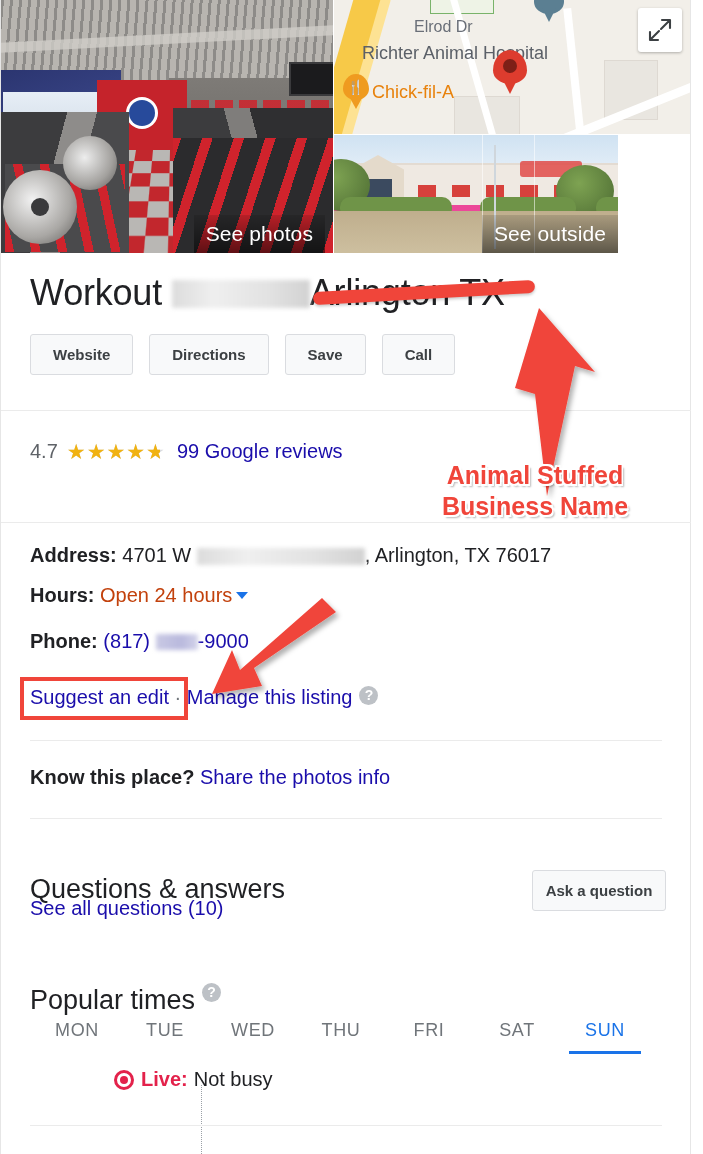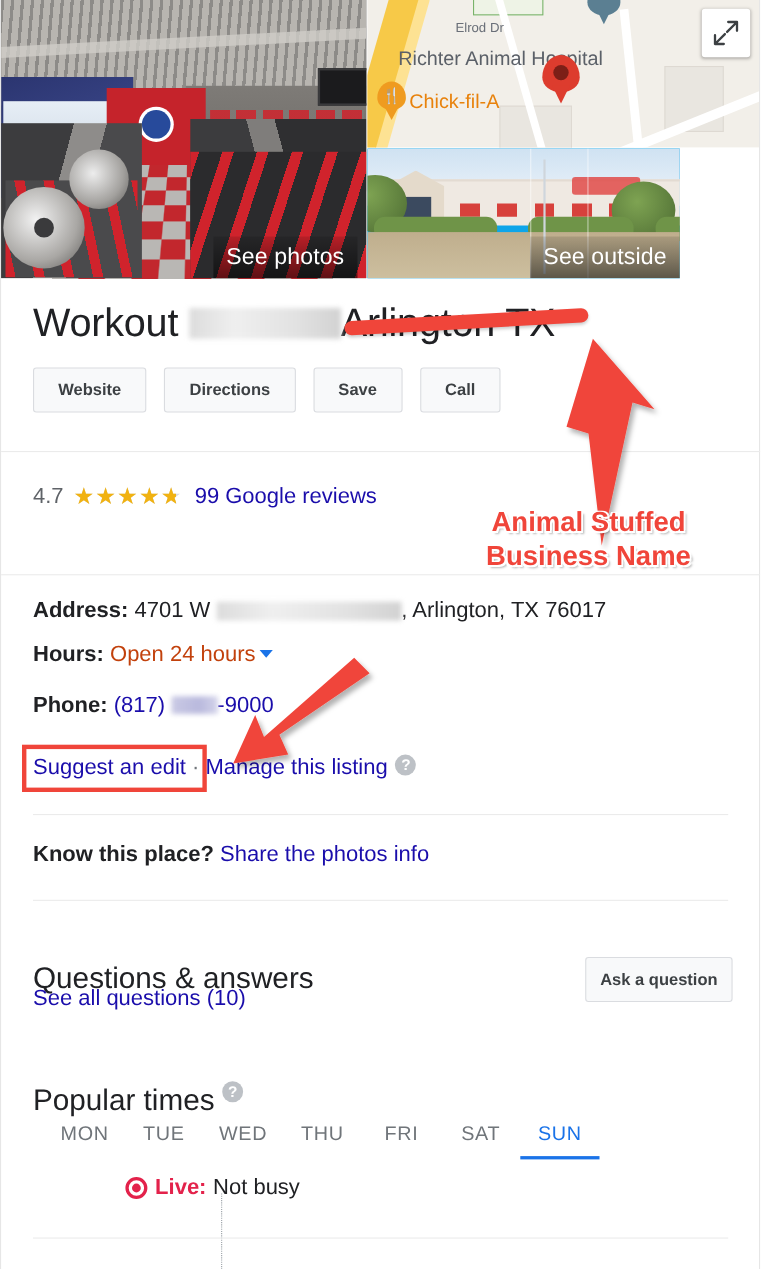--- a/index.html
+++ b/index.html
@@ -4,21 +4,21 @@
 <style>
   html,body{margin:0;padding:0;background:#fff;}
   body{width:703px;height:1154px;font-family:"Liberation Sans","DejaVu Sans",sans-serif;-webkit-font-smoothing:antialiased;}
   .page{position:relative;width:703px;height:1154px;overflow:hidden;background:#fff;}
   .card{position:absolute;left:0;top:0;width:691px;height:1154px;border-right:1px solid #e6e6e6;border-left:1px solid #e6e6e6;box-sizing:border-box;background:#fff;}
 
   
   .media{position:relative;width:689px;height:253px;overflow:hidden;}
   .photo-main{position:absolute;left:0;top:0;width:332px;height:253px;overflow:hidden;background:#6d6a67;}
   .map{position:absolute;left:333px;top:0;width:356px;height:134px;overflow:hidden;background:#f2efe9;}
-  .street{position:absolute;left:333px;top:135px;width:284px;height:118px;overflow:hidden;background:#0ea5e9;}
+  .street{position:absolute;left:333px;top:135px;width:284px;height:118px;overflow:hidden;background:#ec4899;}
   .cap{position:absolute;bottom:0;right:0;color:#fff;font-size:21px;line-height:38px;padding:0 12px;
        background:linear-gradient(to top,rgba(0,0,0,.55),rgba(0,0,0,.12));letter-spacing:.1px;}
   .photo-main .cap{right:8px;}
 
   
   .ceil{position:absolute;left:0;top:0;width:100%;height:96px;background:
       repeating-linear-gradient(95deg,#8d8b88 0 3px,#b8b5b0 3px 9px),
       linear-gradient(#9c9a96,#868480);}
   .ceil:after{content:"";position:absolute;left:0;top:34px;width:100%;height:10px;background:#cfcdc8;transform:skewY(-3deg);opacity:.8;}
   .wallL{position:absolute;left:0;top:70px;width:120px;height:110px;background:linear-gradient(160deg,#2b3570,#46539c);}
@@ -41,21 +41,21 @@
       background:linear-gradient(255deg,#2f2f31 0 42%,#7f7d7b 42% 55%,#3c3c3e 55%);}
   .cardioR:before{content:"";position:absolute;right:0;top:30px;width:160px;height:115px;
       background:repeating-linear-gradient(-72deg,#d0232c 0 10px,#2b2b2d 10px 30px);}
 
   
   .mroad-y{position:absolute;left:-6px;top:-10px;width:26px;height:200px;background:#f7c948;transform:rotate(16deg);box-shadow:10px 0 0 #fde293;}
   .mroad-w1{position:absolute;left:120px;top:-12px;width:230px;height:7px;background:#fff;transform:rotate(74deg);transform-origin:left top;}
   .mroad-w2{position:absolute;left:150px;top:118px;width:240px;height:9px;background:#fff;transform:rotate(-22deg);}
   .mroad-w3{position:absolute;left:236px;top:8px;width:8px;height:130px;background:#fff;transform:rotate(-6deg);}
   .mblk{position:absolute;background:#e9e6e0;border:1px solid #ded9d2;}
-  .mlabel{position:absolute;color:#6a6f78;font-size:12px;white-space:nowrap;}
+  .mlabel{position:absolute;color:#6a6f78;font-size:16px;white-space:nowrap;}
   .mlabel.big{color:#5b6068;font-size:18px;}
   .poi{position:absolute;color:#e8820c;font-size:18px;white-space:nowrap;}
   .poi-pin{position:absolute;width:26px;height:26px;border-radius:50% 50% 50% 50%/58% 58% 42% 42%;background:#ef9b20;}
   .poi-pin:after{content:"";position:absolute;left:7px;top:24px;border-left:6px solid transparent;border-right:6px solid transparent;border-top:11px solid #ef9b20;}
   .poi-pin span{position:absolute;left:0;top:0;width:26px;height:26px;line-height:26px;text-align:center;color:#fff;font-size:14px;}
   .pin{position:absolute;width:34px;height:34px;border-radius:50% 50% 50% 50%/60% 60% 40% 40%;background:#dd3c2e;}
   .pin:before{content:"";position:absolute;left:10px;top:9px;width:14px;height:14px;border-radius:50%;background:#7d1f17;}
   .pin:after{content:"";position:absolute;left:9px;top:28px;border-left:8px solid transparent;border-right:8px solid transparent;border-top:16px solid #dd3c2e;}
   .teal{position:absolute;width:30px;height:30px;border-radius:50% 50% 50% 50%/60% 60% 40% 40%;background:#5b7f92;}
   .teal:after{content:"";position:absolute;left:8px;top:24px;border-left:7px solid transparent;border-right:7px solid transparent;border-top:14px solid #5b7f92;}
@@ -101,21 +101,21 @@
   .line b{font-weight:700;}
   .grn{color:#c2410c;}
   .lnk{color:#1a0dab;}
   .caret{display:inline-block;width:0;height:0;border-left:6px solid transparent;border-right:6px solid transparent;border-top:7px solid #1a73e8;vertical-align:3px;margin-left:4px;}
   .qmark{display:inline-block;width:19px;height:19px;border-radius:50%;background:#bdc1c6;color:#fff;font-size:14px;line-height:19px;text-align:center;vertical-align:4px;margin-left:7px;font-weight:700;}
 
   .h2{position:absolute;left:29px;font-size:27px;color:#202124;font-weight:400;margin-top:18px;}
   .askbtn{position:absolute;left:531px;top:870px;width:134px;height:41px;border:1px solid #dadce0;background:#f8f9fa;border-radius:3px;
           display:flex;align-items:center;justify-content:center;font-size:15px;font-weight:700;color:#3c4043;box-sizing:border-box;}
 
-  .days{position:absolute;left:40px;top:1020px;display:flex;gap:0;}
+  .days{position:absolute;left:40px;top:1020px;display:flex;gap:16px;}
   .day{width:72px;text-align:center;font-size:18px;color:#70757a;letter-spacing:.6px;padding-bottom:10px;}
   .day.on{color:#1a73e8;border-bottom:3px solid #1a73e8;}
 
   .live{position:absolute;left:113px;top:1068px;display:flex;align-items:center;font-size:20px;}
   .livedot{width:20px;height:20px;border-radius:50%;border:3px solid #e3224b;box-sizing:border-box;position:relative;margin-right:7px;}
   .livedot:after{content:"";position:absolute;left:3px;top:3px;width:8px;height:8px;border-radius:50%;background:#e3224b;}
   .livelbl{color:#e3224b;font-weight:700;margin-right:6px;}
   .liveval{color:#202124;}
   .nowline{position:absolute;left:200px;top:1085px;width:0;height:69px;border-left:1px dotted #9aa0a6;}
   .baseline{position:absolute;left:29px;top:1125px;width:632px;height:1px;background:#ebebeb;}

